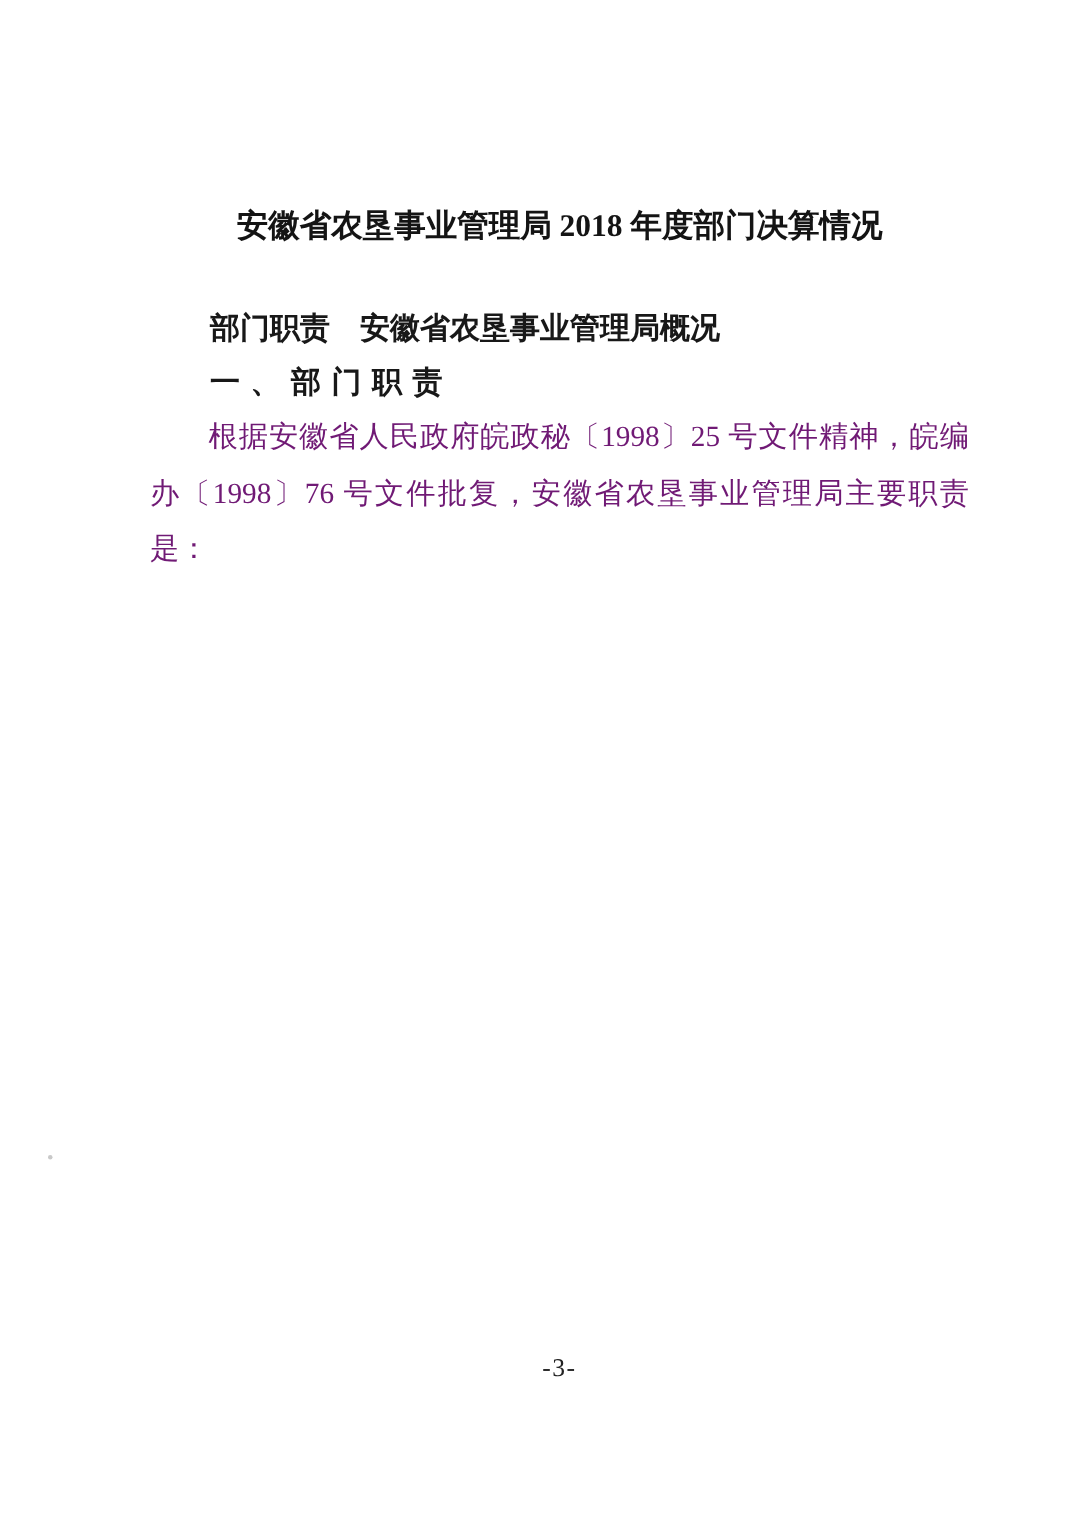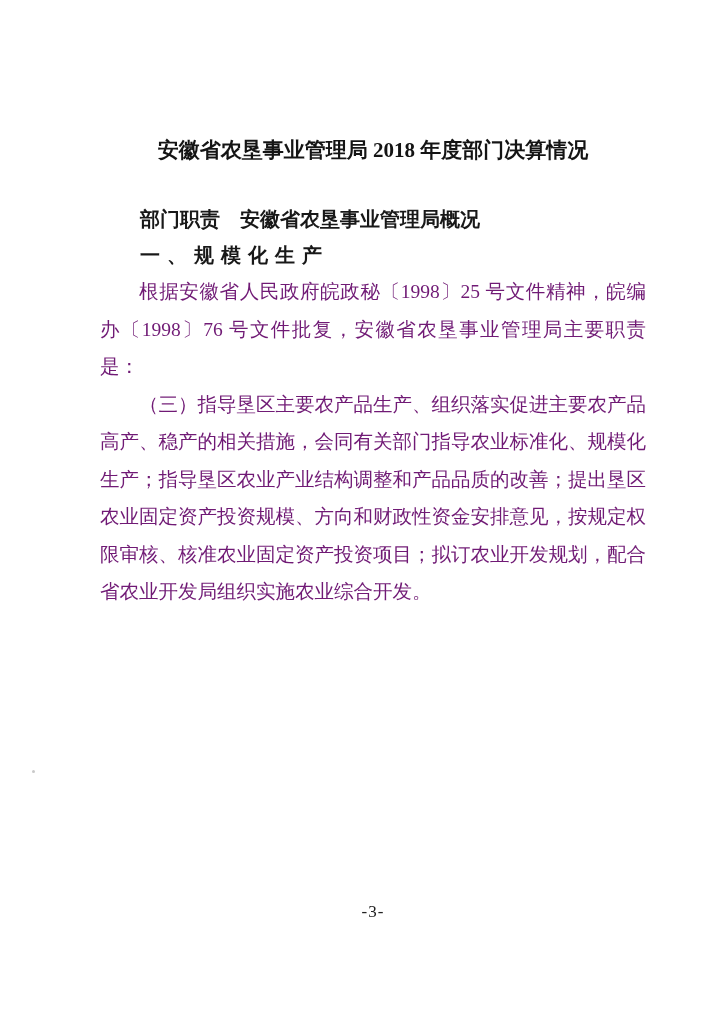--- a/index.html
+++ b/index.html
@@ -94,24 +94,23 @@
 </style>
 </head>
 <body>
 
 <div class="page">
 
   <h1 class="doc-title">安徽省农垦事业管理局 2018 年度部门决算情况</h1>
 
   <h2 class="part-heading">部门职责　安徽省农垦事业管理局概况</h2>
 
-  <h3 class="sub-heading">一、规模化生产</h3>
+  <h3 class="sub-heading">一、部门职责</h3>
 
   <div class="doc-body">
       <p class="body-para">根据安徽省人民政府皖政秘〔1998〕25 号文件精神，皖编办〔1998〕76 号文件批复，安徽省农垦事业管理局主要职责是：</p>
-      <p class="body-para">（三）指导垦区主要农产品生产、组织落实促进主要农产品高产、稳产的相关措施，会同有关部门指导农业标准化、规模化生产；指导垦区农业产业结构调整和产品品质的改善；提出垦区农业固定资产投资规模、方向和财政性资金安排意见，按规定权限审核、核准农业固定资产投资项目；拟订农业开发规划，配合省农业开发局组织实施农业综合开发。</p>
     </div>
 
   <div class="scan-speck"></div>
 
   <div class="page-number">-3-</div>
 
 </div>
 
 </body></html>

